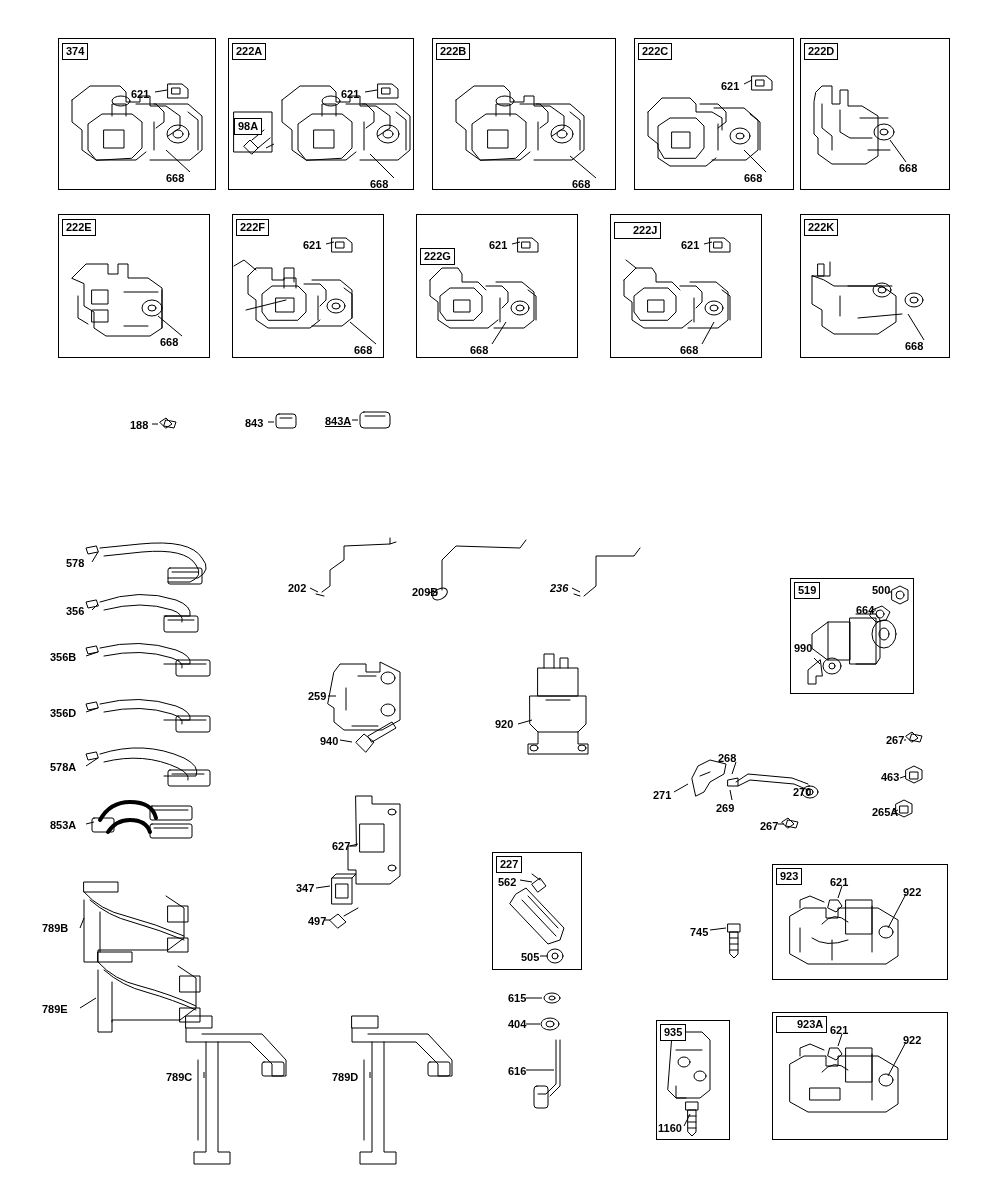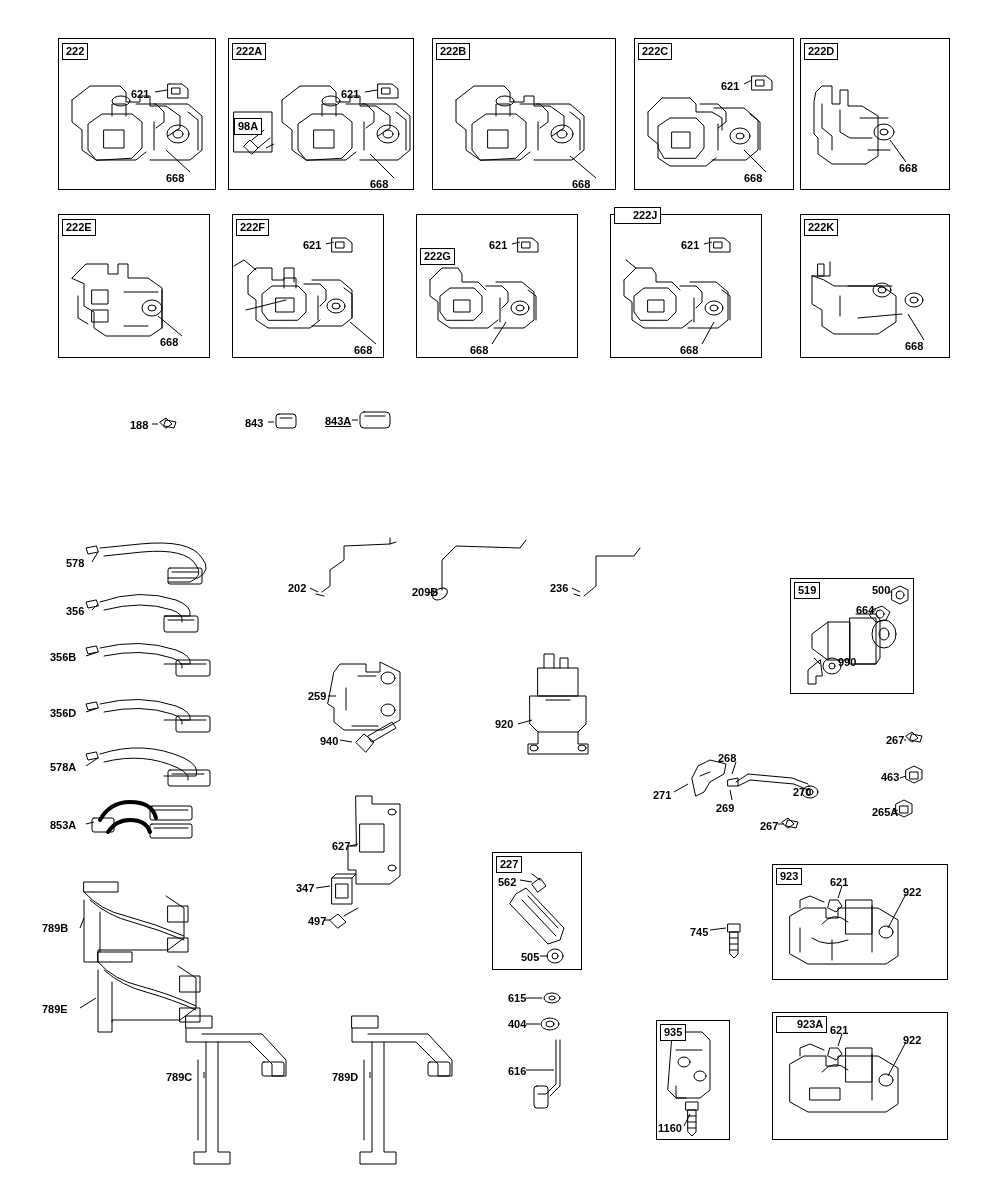--- a/index.html
+++ b/index.html
@@ -551,21 +551,21 @@
     <path d="M906 894 l-18 34"></path>
 
     <path d="M842 1034 l-4 12"></path>
     <path d="M906 1042 l-18 34"></path>
 
     <path d="M684 1126 l6 -12"></path>
   </svg>
   </div>
 
   <div class="panel" style="left:58px;top:38px;width:158px;height:152px;"></div>
-  <div class="panel-tag" style="left:62px;top:43px;">222</div>
+  <div class="panel-tag" style="left:62px;top:43px;">374</div>
   <div class="lbl" style="left:131px;top:88px;">621</div>
   <div class="lbl" style="left:166px;top:172px;">668</div>
 
   <div class="panel" style="left:228px;top:38px;width:186px;height:152px;"></div>
   <div class="panel-tag" style="left:232px;top:43px;">222A</div>
   <div class="lbl" style="left:341px;top:88px;">621</div>
   <div class="lbl" style="left:370px;top:178px;">668</div>
   <div class="panel-tag" style="left:234px;top:118px;">98A</div>
 
   <div class="panel" style="left:432px;top:38px;width:184px;height:152px;"></div>
@@ -589,33 +589,33 @@
   <div class="panel-tag" style="left:236px;top:219px;">222F</div>
   <div class="lbl" style="left:303px;top:239px;">621</div>
   <div class="lbl" style="left:354px;top:344px;">668</div>
 
   <div class="panel" style="left:416px;top:214px;width:162px;height:144px;"></div>
   <div class="panel-tag" style="left:420px;top:219px;margin-top:29px;">222G</div>
   <div class="lbl" style="left:489px;top:239px;">621</div>
   <div class="lbl" style="left:470px;top:344px;">668</div>
 
   <div class="panel" style="left:610px;top:214px;width:152px;height:144px;"></div>
-  <div class="panel-tag" style="left:614px;top:207px;padding-left:18px;">222J</div>
+  <div class="panel-tag" style="left:614px;top:222px;padding-left:18px;">222J</div>
   <div class="lbl" style="left:681px;top:239px;">621</div>
   <div class="lbl" style="left:680px;top:344px;">668</div>
 
   <div class="panel" style="left:800px;top:214px;width:150px;height:144px;"></div>
   <div class="panel-tag" style="left:804px;top:219px;">222K</div>
   <div class="lbl" style="left:905px;top:340px;">668</div>
 
   <div class="panel" style="left:790px;top:578px;width:124px;height:116px;"></div>
   <div class="panel-tag" style="left:794px;top:582px;">519</div>
   <div class="lbl" style="left:872px;top:584px;">500</div>
   <div class="lbl" style="left:856px;top:604px;">664</div>
-  <div class="lbl" style="left:794px;top:656px;margin-left:44px;">990</div>
+  <div class="lbl" style="left:794px;top:642px;">990</div>
 
   <div class="panel" style="left:492px;top:852px;width:90px;height:118px;"></div>
   <div class="panel-tag" style="left:496px;top:856px;">227</div>
   <div class="lbl" style="left:498px;top:876px;">562</div>
   <div class="lbl" style="left:521px;top:951px;">505</div>
 
   <div class="panel" style="left:772px;top:864px;width:176px;height:116px;"></div>
   <div class="panel-tag" style="left:776px;top:868px;">923</div>
   <div class="lbl" style="left:830px;top:876px;">621</div>
   <div class="lbl" style="left:903px;top:886px;">922</div>
@@ -639,21 +639,21 @@
   <div class="lbl" style="left:50px;top:707px;">356D</div>
   <div class="lbl" style="left:50px;top:761px;">578A</div>
   <div class="lbl" style="left:50px;top:819px;">853A</div>
   <div class="lbl" style="left:42px;top:922px;">789B</div>
   <div class="lbl" style="left:42px;top:1003px;">789E</div>
   <div class="lbl" style="left:166px;top:1071px;">789C</div>
   <div class="lbl" style="left:332px;top:1071px;">789D</div>
 
   <div class="lbl" style="left:288px;top:582px;">202</div>
   <div class="lbl" style="left:412px;top:586px;">209B</div>
-  <div class="lbl" style="left:550px;top:582px;">236</div>
+  <div class="lbl" style="left:550px;top:582px;font-style:italic;">236</div>
 
   <div class="lbl" style="left:308px;top:690px;">259</div>
   <div class="lbl" style="left:320px;top:735px;">940</div>
   <div class="lbl" style="left:495px;top:718px;">920</div>
 
   <div class="lbl" style="left:332px;top:840px;">627</div>
   <div class="lbl" style="left:296px;top:882px;text-align:right;">347</div>
   <div class="lbl" style="left:308px;top:915px;">497</div>
 
   <div class="lbl" style="left:508px;top:992px;">615</div>

